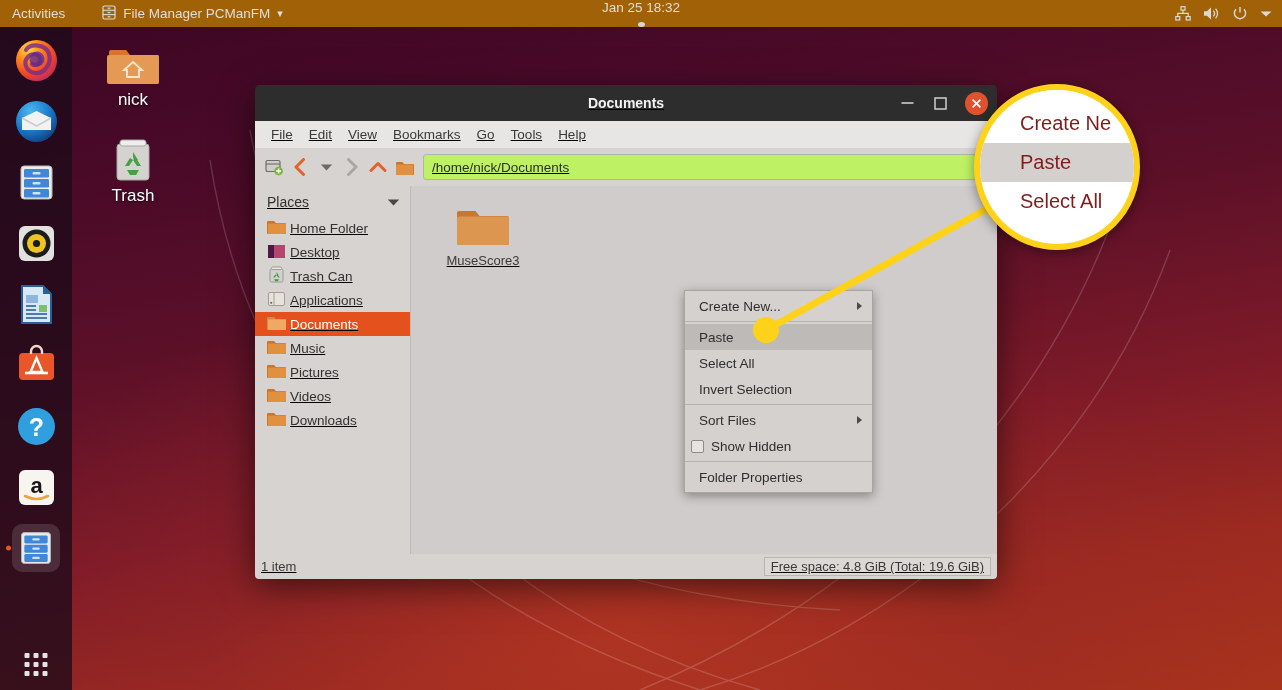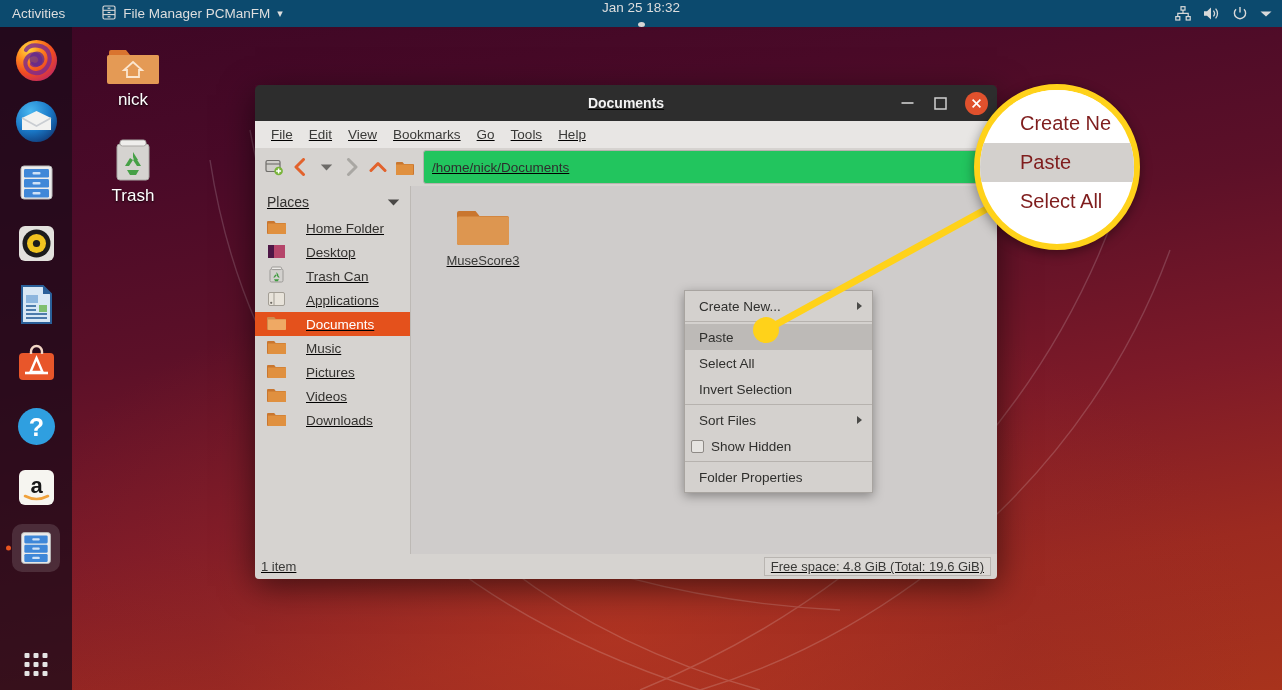--- a/index.html
+++ b/index.html
@@ -18,21 +18,21 @@
       linear-gradient(170deg,#3b0624 0%,#4a0a28 22%,#5c1028 42%,#7d1a28 63%,#9c2a20 82%,#a8331c 100%);
   }
   #wp-swoosh{
     position:absolute; left:0; top:0; width:1282px; height:690px;
     opacity:.16; pointer-events:none;
   }
 
   
   #topbar{
     position:absolute; left:0; top:0; width:1282px; height:27px;
-    background:#0c4a6e; color:#dedede; font-size:13.5px;
+    background:#a16207; color:#dedede; font-size:13.5px;
     display:flex; align-items:center; z-index:60;
   }
   #activities{ margin-left:12px; }
   #appmenu{ display:flex; align-items:center; gap:7px; margin-left:37px; }
   #clockwrap{
     position:absolute; left:0; right:0; top:0; height:27px;
     display:flex; align-items:center; gap:7px;
     pointer-events:none;
     flex-direction:column;
   }
@@ -81,32 +81,32 @@
   #menubar{
     height:27px; background:#e8e6e4; display:flex; align-items:center;
     gap:0; padding-left:8px; font-size:13.5px; color:#3a3a38;
   }
   #menubar span{ padding:3px 8px;text-align:center; }
   #toolbar{
     height:38px; background:#d6d3d0; display:flex; align-items:center; gap:0; padding:0 6px;
   }
   .tbtn{ width:26px; height:28px; display:flex; align-items:center; justify-content:center; }
   #pathentry{
-    flex:1; height:34px; background:#22c55e; border:1px solid #b6b2ae; border-radius:3px;
+    flex:1; height:26px; background:#bef264; border:1px solid #b6b2ae; border-radius:3px;
     display:flex; align-items:center; padding:0 8px; font-size:13.5px; color:#2e2e2e;
     margin-left:6px;
   }
   #body{ display:flex; height:368px; }
   #sidebar{ width:156px; background:#d6d3d0; border-right:1px solid #bdb9b5; padding-top:4px; }
   #places-header{
     display:flex; align-items:center; justify-content:space-between;
     padding:4px 10px 6px 12px; font-size:14px; color:#33312f;
   }
   .place{
-    display:flex; align-items:center; gap:20px; padding:2px 8px 2px 12px;
+    display:flex; align-items:center; gap:4px; padding:2px 8px 2px 12px;
     font-size:13.5px; color:#34322f; height:24px;
   }
   .place.selected{ background:#e4511c; color:#ffffff; }
   #fileview{ flex:1; background:#cfcccb; position:relative; padding:14px 0 0 22px; }
   .file-item{ width:100px; text-align:center; font-size:13px; color:#3a3a38; }
   .file-item .glyph{ height:48px; display:flex; align-items:flex-end; justify-content:center; margin-bottom:5px; }
   #statusbar{
     height:25px; background:#d6d3d0; display:flex; align-items:center;
     justify-content:space-between; padding:0 6px; font-size:13px; color:#3a3a38;
     border-bottom-left-radius:4px; border-bottom-right-radius:4px;

